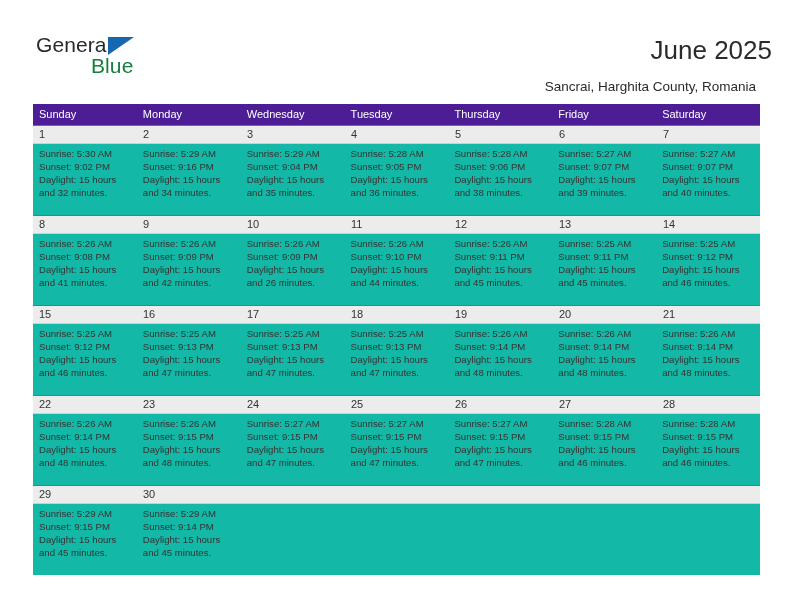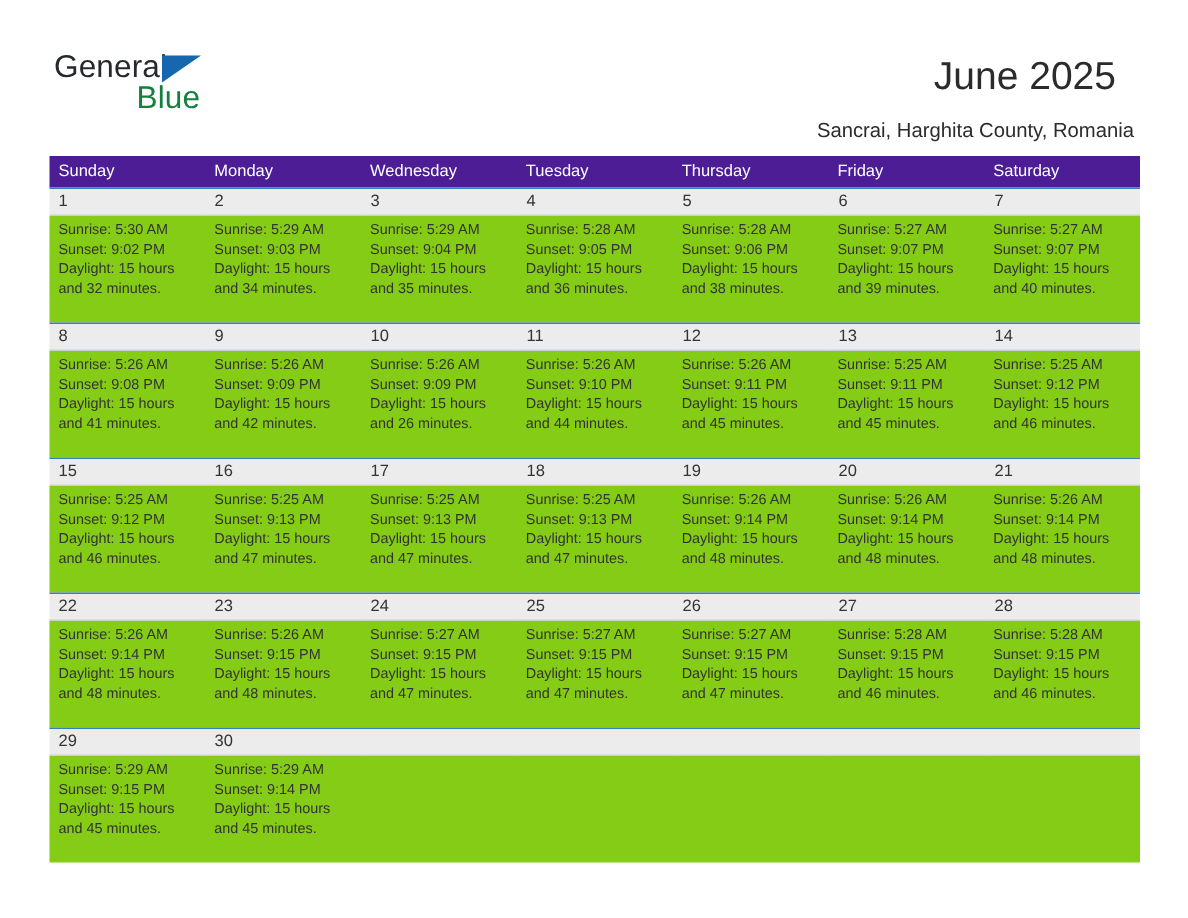--- a/index.html
+++ b/index.html
@@ -57,21 +57,21 @@
     position: absolute;
     left: 55px;
     top: 21px;
     font-size: 21px;
     color: #15803d;
     letter-spacing: 0.1px;
     line-height: 24px;
   }
   .title {
     position: absolute;
-    right: 48px;
+    right: 20px;
     top: 35px;
     font-size: 26px;
     color: #2b2b2b;
     text-align: right;
     white-space: nowrap;
   }
   .subtitle {
     position: absolute;
     right: 36px;
     top: 79px;
@@ -117,21 +117,21 @@
     width: 727px;
     height: 18px;
     background: #ececec;
     border-bottom: 1px solid #cfcfcf;
     box-sizing: border-box;
   }
   .week-body {
     display: flex;
     width: 727px;
     height: 71px;
-    background: #84cc16;
+    background: #14b8a6;
   }
   .num-cell {
     flex: 1 1 0;
     font-size: 11px;
     color: #333333;
     line-height: 17px;
     padding-left: 6px;
     box-sizing: border-box;
     border-right: 1px solid #ececec;
   }
@@ -187,21 +187,21 @@
       </div>
       <div class="week-body">
         <div class="body-cell">
           <div class="line">Sunrise: 5:30 AM</div>
           <div class="line">Sunset: 9:02 PM</div>
           <div class="line">Daylight: 15 hours</div>
           <div class="line">and 32 minutes.</div>
         </div>
         <div class="body-cell">
           <div class="line">Sunrise: 5:29 AM</div>
-          <div class="line">Sunset: 9:03 PM</div>
+          <div class="line">Sunset: 9:16 PM</div>
           <div class="line">Daylight: 15 hours</div>
           <div class="line">and 34 minutes.</div>
         </div>
         <div class="body-cell">
           <div class="line">Sunrise: 5:29 AM</div>
           <div class="line">Sunset: 9:04 PM</div>
           <div class="line">Daylight: 15 hours</div>
           <div class="line">and 35 minutes.</div>
         </div>
         <div class="body-cell">

